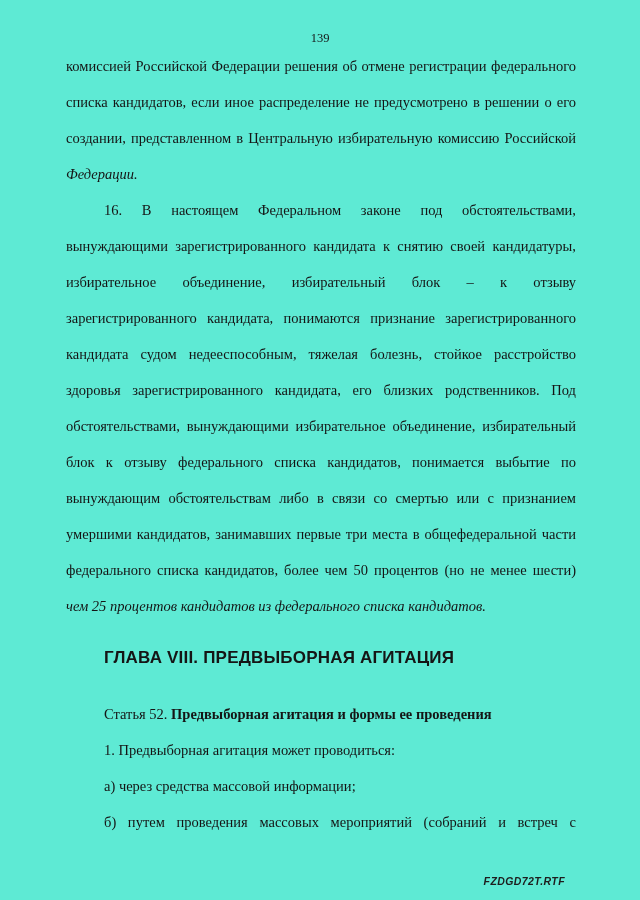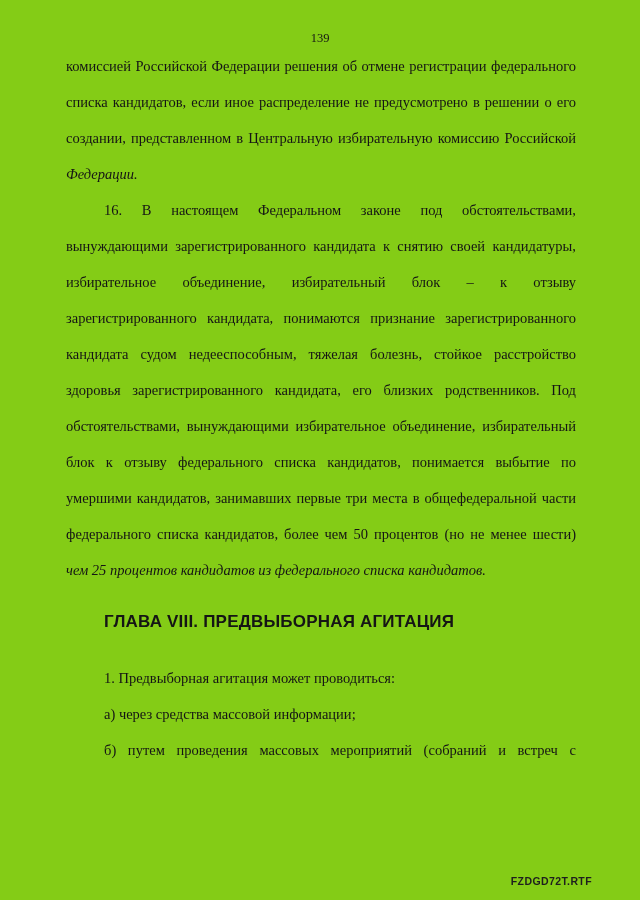--- a/index.html
+++ b/index.html
@@ -4,21 +4,21 @@
 <style>
   html, body { margin: 0; padding: 0; }
   body {
     width: 640px; height: 900px;
     background: #f6f6f4;
     font-family: "Liberation Serif", "DejaVu Serif", serif;
   }
   .page {
     position: relative;
     width: 640px; height: 900px;
-    background: #84cc16;
+    background: #5eead4;
     color: #151515;
     overflow: hidden;
   }
   .page-number {
     position: absolute;
     top: 31px; left: 0; right: 0;
     text-align: center;
     font-size: 12.5px;
   }
   .content {
@@ -41,26 +41,27 @@
     font-weight: 700;
     font-size: 17px;
     line-height: 36px;
     letter-spacing: 0.2px;
     margin: 16px 0 20px 0;
     text-indent: 38px;
   }
   .article-title { font-weight: 700; }
   .footer-filename {
     position: absolute;
-    right: 48px; bottom: 13px;
+    right: 75px; bottom: 13px;
     font-family: "Liberation Sans", "DejaVu Sans", sans-serif;
     font-weight: 700;
     font-size: 10.5px;
     letter-spacing: 0.4px;
     color: #1e1e1e;
+    font-style: italic;
   }
 </style>
 </head>
 <body>
 
 <div class="page">
 
   <div class="page-number">139</div>
 
   <div class="content">
@@ -74,27 +75,29 @@
 
     <div class="lines indent-first">
         <div class="line">16. В настоящем Федеральном законе под обстоятельствами,</div>
         <div class="line">вынуждающими зарегистрированного кандидата к снятию своей кандидатуры,</div>
         <div class="line">избирательное объединение, избирательный блок – к отзыву</div>
         <div class="line">зарегистрированного кандидата, понимаются признание зарегистрированного</div>
         <div class="line">кандидата судом недееспособным, тяжелая болезнь, стойкое расстройство</div>
         <div class="line">здоровья зарегистрированного кандидата, его близких родственников. Под</div>
         <div class="line">обстоятельствами, вынуждающими избирательное объединение, избирательный</div>
         <div class="line">блок к отзыву федерального списка кандидатов, понимается выбытие по</div>
+        <div class="line">вынуждающим обстоятельствам либо в связи со смертью или с признанием</div>
         <div class="line">умершими кандидатов, занимавших первые три места в общефедеральной части</div>
         <div class="line">федерального списка кандидатов, более чем 50 процентов (но не менее шести)</div>
         <div class="line">чем 25 процентов кандидатов из федерального списка кандидатов.</div>
       </div>
 
     <div class="chapter">ГЛАВА VIII. ПРЕДВЫБОРНАЯ АГИТАЦИЯ</div>
 
+    <div class="line indent"><span class="article-label">Статья 52. </span><span class="article-title">Предвыборная агитация и формы ее проведения</span></div>
 
     <div class="line indent">1. Предвыборная агитация может проводиться:</div>
 
     <div class="line indent">а) через средства массовой информации;</div>
 
     <div class="line indent fill">б) путем проведения массовых мероприятий (собраний и встреч с</div>
 
   </div>
 
   <div class="footer-filename">FZDGD72T.RTF</div>

